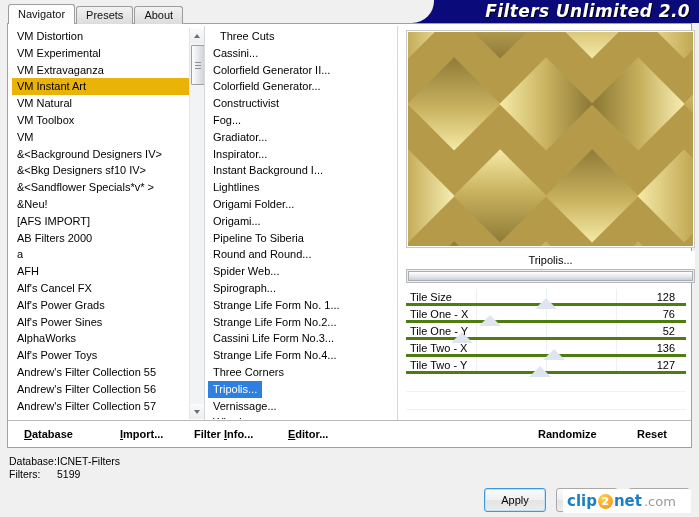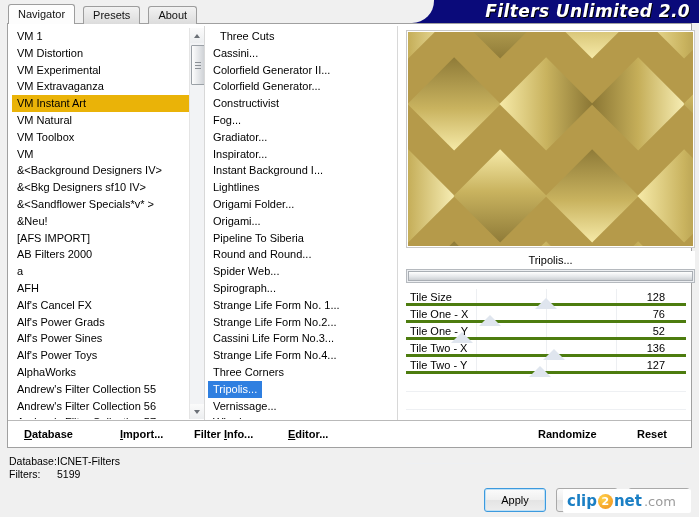--- a/index.html
+++ b/index.html
@@ -22,21 +22,21 @@
     background:#f0f0f0;border-bottom-right-radius:22px;
   }
   .banner-text{
     position:absolute;right:9px;top:1px;
     color:#ffffff;font-style:italic;font-weight:bold;font-size:17px;
     letter-spacing:0.4px;font-family:"DejaVu Sans",sans-serif;
     text-shadow:1px 1px 0 #000;
   }
 
   
-  .tabstrip{position:absolute;left:8px;top:5px;height:19px;display:flex;align-items:flex-end;z-index:4;gap:7px;}
+  .tabstrip{position:absolute;left:8px;top:5px;height:19px;display:flex;align-items:flex-end;z-index:4;}
   .tab{
     height:17px;line-height:17px;padding:0 9px;margin-right:1px;
     border:1px solid #9d9d9d;border-bottom:none;
     border-top-left-radius:3px;border-top-right-radius:3px;
     background:linear-gradient(to bottom,#f2f2f2 0%,#dcdcdc 100%);
     color:#111;font-size:11px;cursor:default;
   }
   .tab.active{
     height:19px;line-height:18px;
     background:#fdfdfd;border-color:#9d9d9d;
@@ -123,21 +123,21 @@
 
   
   .rows{position:absolute;left:4px;top:262px;right:2px;bottom:0;background:#ffffff;}
   .srow{
     position:relative;height:17px;
     border-bottom:3px solid #4d7c0f;
     box-sizing:border-box;overflow:visible;
   }
   .srow .tick{position:absolute;top:0;bottom:0;width:1px;background:#edeff2;}
   .srow .lbl{position:absolute;left:4px;top:0;line-height:16px;font-size:11px;color:#000;z-index:2;}
-  .srow .val{position:absolute;right:21px;top:0;line-height:16px;font-size:11px;color:#000;text-align:right;z-index:2;}
+  .srow .val{position:absolute;right:11px;top:0;line-height:16px;font-size:11px;color:#000;text-align:right;z-index:2;}
   .handle{
     position:absolute;bottom:-6px;width:0;height:0;
     border-left:11px solid transparent;border-right:11px solid transparent;
     border-bottom:11px solid #dfe5ee;z-index:1;
   }
   .erow{height:17px;border-bottom:1px solid #eef0f3;}
 
   
   .cmdbar{
     position:absolute;left:0;right:0;bottom:0;height:26px;
@@ -191,23 +191,20 @@
     <div class="tab active">Navigator</div>
     <div class="tab">Presets</div>
     <div class="tab">About</div>
   </div>
 
   <div class="panel">
     <div class="panel-inner">
 
       <div class="listbox" id="list-left">
           <div class="litem-wrap">
-            <div class="litem">VM 1</div>
-          </div>
-          <div class="litem-wrap">
             <div class="litem">VM Distortion</div>
           </div>
           <div class="litem-wrap">
             <div class="litem">VM Experimental</div>
           </div>
           <div class="litem-wrap">
             <div class="litem">VM Extravaganza</div>
           </div>
           <div class="litem-wrap">
             <div class="litem sel-soft">VM Instant Art</div>
@@ -248,24 +245,24 @@
           <div class="litem-wrap">
             <div class="litem">Alf's Cancel FX</div>
           </div>
           <div class="litem-wrap">
             <div class="litem">Alf's Power Grads</div>
           </div>
           <div class="litem-wrap">
             <div class="litem">Alf's Power Sines</div>
           </div>
           <div class="litem-wrap">
+            <div class="litem">AlphaWorks</div>
+          </div>
+          <div class="litem-wrap">
             <div class="litem">Alf's Power Toys</div>
-          </div>
-          <div class="litem-wrap">
-            <div class="litem">AlphaWorks</div>
           </div>
           <div class="litem-wrap">
             <div class="litem">Andrew's Filter Collection 55</div>
           </div>
           <div class="litem-wrap">
             <div class="litem">Andrew's Filter Collection 56</div>
           </div>
           <div class="litem-wrap">
             <div class="litem">Andrew's Filter Collection 57</div>
           </div>

